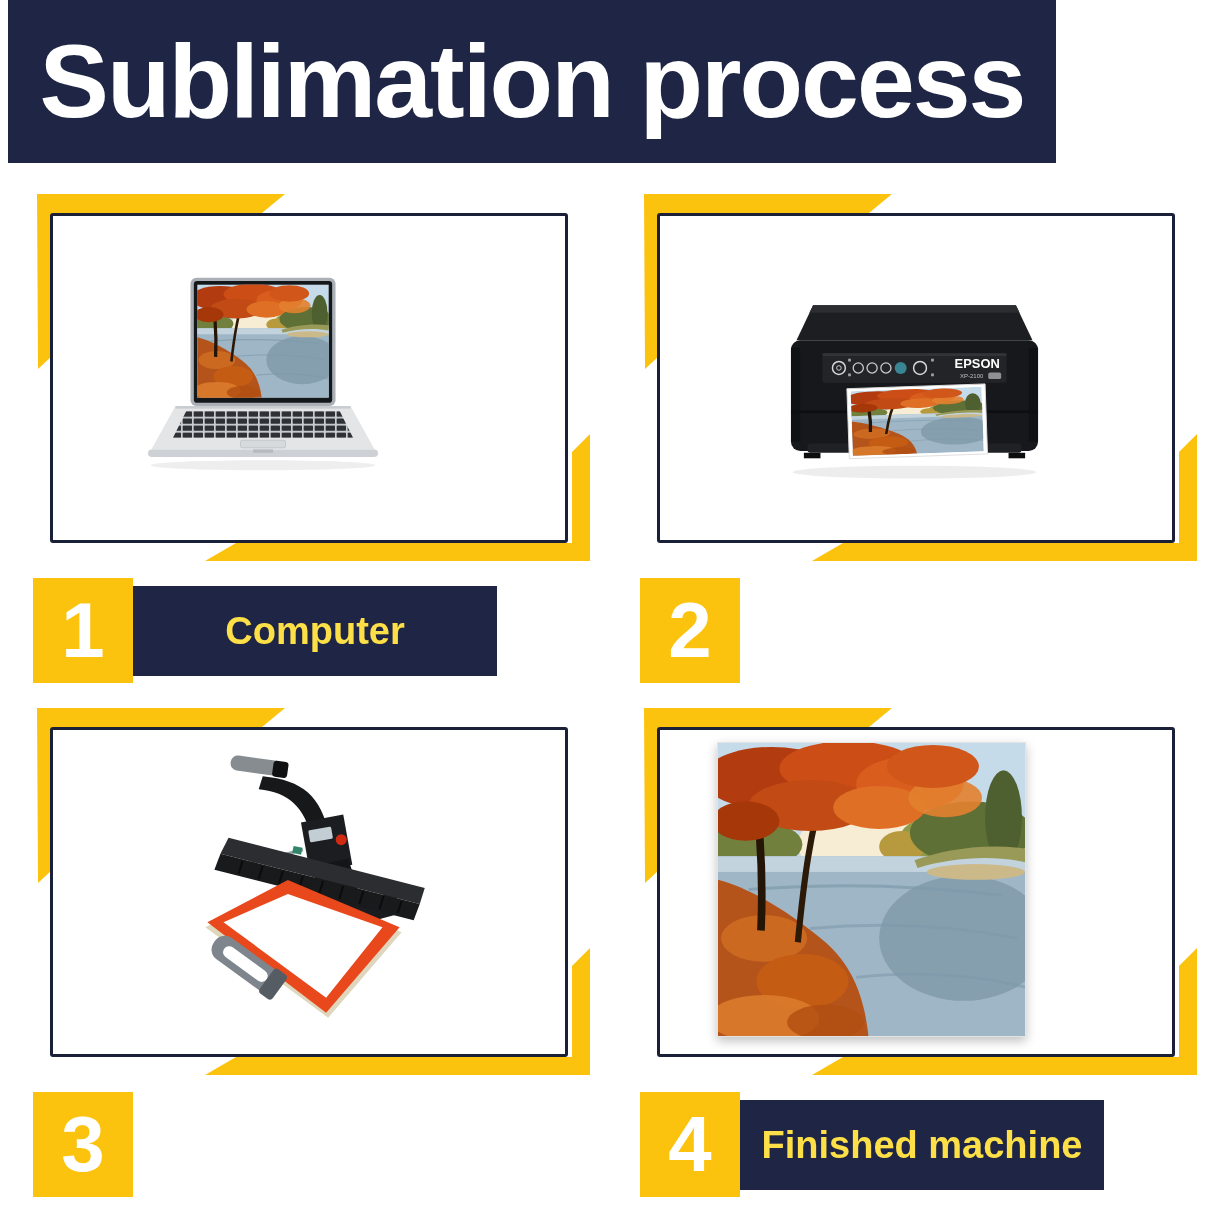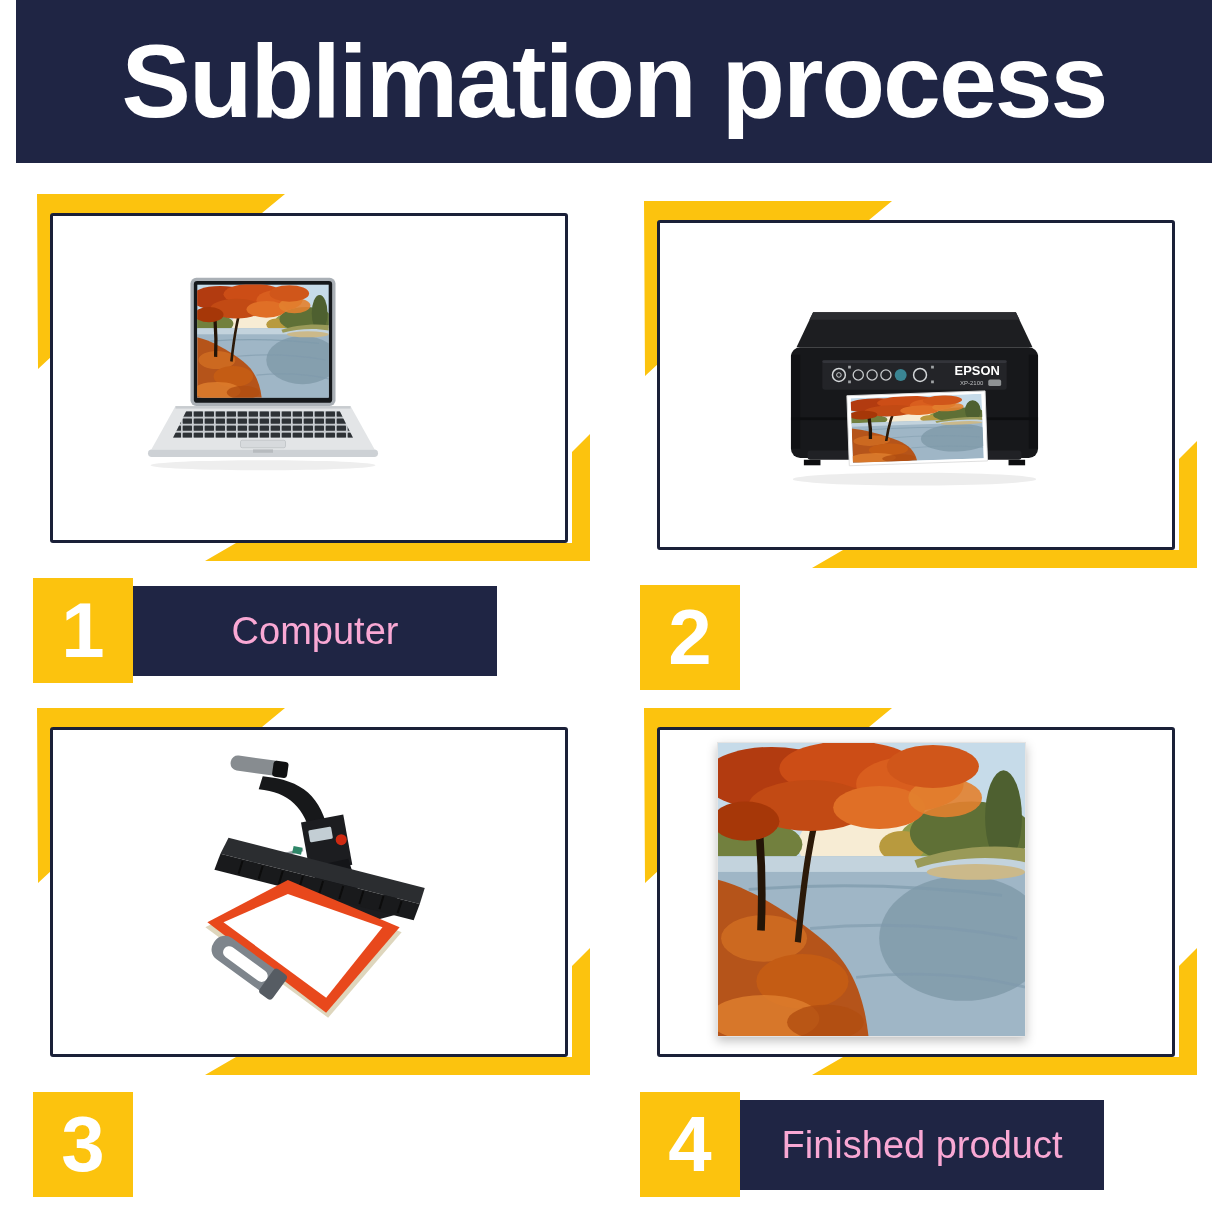--- a/index.html
+++ b/index.html
@@ -1,26 +1,26 @@
 <!DOCTYPE html>
 <html><head>
 <meta charset="utf-8">
 <style>
   html,body{margin:0;padding:0;background:#ffffff;}
   .page{position:relative;width:1214px;height:1214px;background:#ffffff;overflow:hidden;
         font-family:"Liberation Sans",sans-serif;}
 
   
-  .header{position:absolute;left:16px;top:0;width:1196px;height:163px;background:#1f2544;
+  .header{position:absolute;left:8px;top:0;width:1048px;height:163px;background:#1f2544;
           display:flex;align-items:center;justify-content:center;}
   .header h1{margin:0;color:#ffffff;font-size:104px;font-weight:bold;letter-spacing:-2px;white-space:nowrap;}
 
   
   .step{position:absolute;width:607px;height:489px;}
-  .step-1{left:0;top:194px;}  .step-2{left:607px;top:201px;}
+  .step-1{left:0;top:194px;}  .step-2{left:607px;top:194px;}
   .step-3{left:0;top:708px;}  .step-4{left:607px;top:708px;}
 
   .accent{position:absolute;background:#fcc30e;z-index:0;}
   .accent-tl{left:0;top:0;width:300px;height:180px;
     clip-path:polygon(37px 0,285px 0,262px 19px,52px 19px,52px 162px,38px 175px);}
   .accent-br{left:0;top:0;width:607px;height:372px;
     clip-path:polygon(205px 367px,236px 349px,572px 349px,572px 258px,590px 240px,590px 367px);}
 
   .box{position:absolute;left:50px;top:19px;width:512px;height:324px;background:#ffffff;
        border:3px solid #1a2038;border-radius:3px;z-index:1;}
@@ -30,21 +30,21 @@
   .art-printer{left:160px;top:100px;width:295px;height:194px;}
   .art-press  {left:150px;top:46px;width:312px;height:276px;}
   .photo-print{position:absolute;left:110px;top:34px;width:307px;height:293px;z-index:2;
        background:#fff;border:1px solid #e4e4e4;box-shadow:0 4px 10px rgba(0,0,0,.25);}
   .photo-print svg{display:block;width:100%;height:100%;}
 
   
   .num{position:absolute;left:33px;top:384px;width:100px;height:105px;background:#fcc30e;z-index:3;
        color:#ffffff;font-weight:bold;font-size:78px;display:flex;align-items:center;justify-content:center;}
   .bar{position:absolute;left:133px;top:392px;width:364px;height:90px;background:#1f2544;z-index:2;
-       color:#f9a8d4;font-weight:normal;font-size:38px;display:flex;align-items:center;justify-content:center;overflow:hidden;}
+       color:#fde047;font-weight:bold;font-size:38px;display:flex;align-items:center;justify-content:center;overflow:hidden;}
   .bar span{display:inline-block;white-space:nowrap;transform-origin:center center;}
 
   .defs-holder{position:absolute;width:0;height:0;overflow:hidden;}
 </style>
 </head>
 <body>
 
 <div class="page">
 
   <svg class="defs-holder" aria-hidden="true">
@@ -221,17 +221,17 @@
     <div class="accent accent-tl"></div>
     <div class="accent accent-br"></div>
     <div class="box"></div>
     <div class="photo-print">
       <svg viewBox="0 0 200 150" preserveAspectRatio="none">
         <use href="#autumn-scene" xlink:href="#autumn-scene"></use>
       </svg>
     </div>
     <div class="num">4</div>
     <div class="bar">
-        <span>Finished product</span>
+        <span>Finished machine</span>
       </div>
   </section>
 
 </div>
 
 </body></html>

